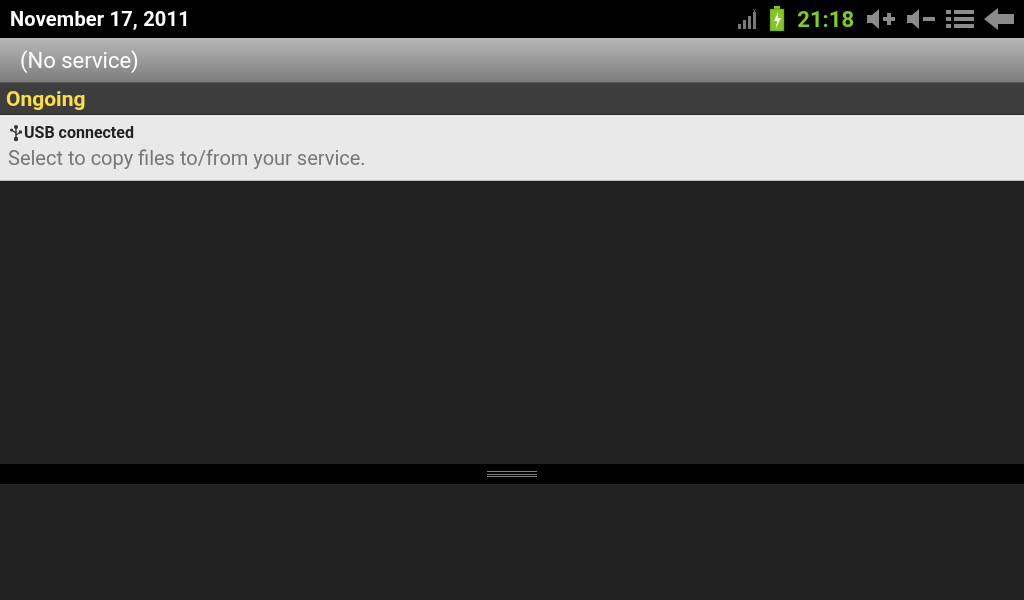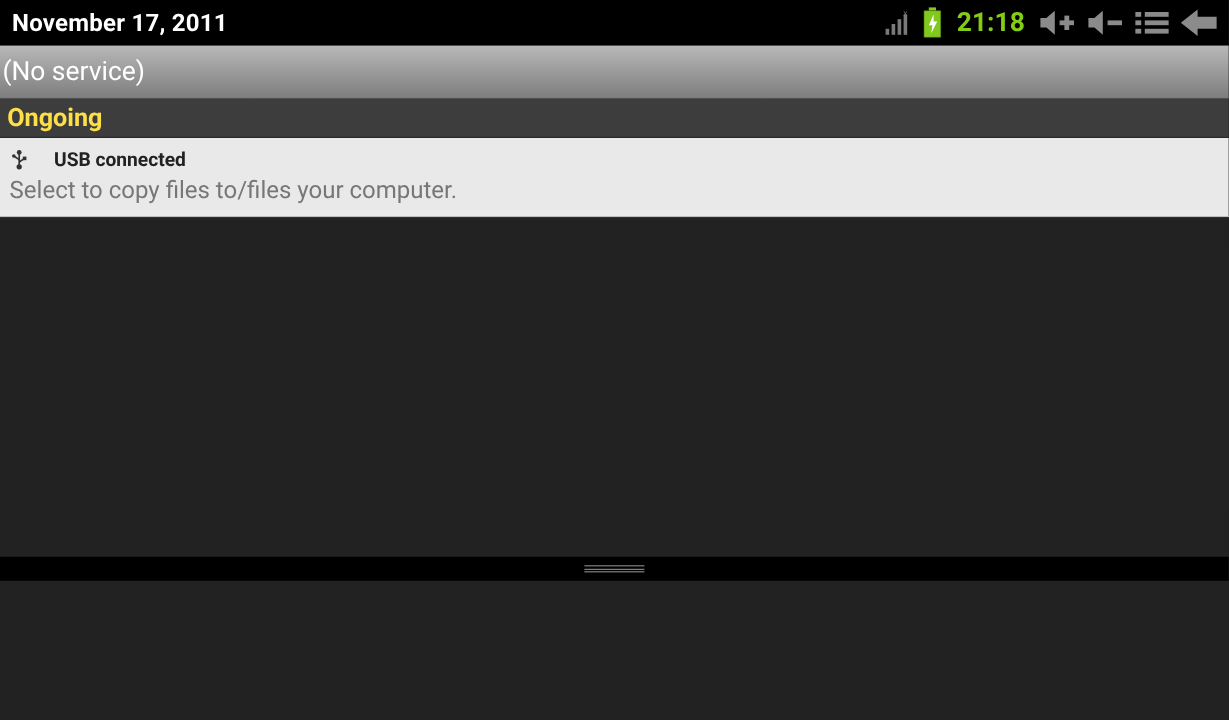--- a/index.html
+++ b/index.html
@@ -39,21 +39,21 @@
       font-size: 22px;
       font-weight: bold;
       color: #84cc16;
       margin: 0 2px;
     }
     .service-banner {
       height: 45px;
       background: linear-gradient(180deg, #b8b8b8 0%, #7d7d7d 100%);
       display: flex;
       align-items: center;
-      padding-left: 2px;
+      padding-left: 20px;
       font-size: 22px;
       color: #ffffff;
       border-bottom: 1px solid #555;
     }
     .section-header {
       height: 32px;
       background: #3d3d3d;
       display: flex;
       align-items: center;
       padding-left: 6px;
@@ -63,21 +63,21 @@
       border-bottom: 1px solid #2a2a2a;
     }
     .notification {
       background: #e9e9e9;
       padding: 8px 8px 10px 8px;
       border-bottom: 1px solid #bcbcbc;
     }
     .notif-top {
       display: flex;
       align-items: center;
-      gap: 21px;
+      gap: 0;
       margin-bottom: 4px;
     }
     .notif-title {
       font-size: 16px;
       font-weight: bold;
       color: #222222;
     }
     .notif-sub {
       font-size: 20px;
       color: #777777;
@@ -193,21 +193,21 @@
             <circle cx="8" cy="15" r="2.2"></circle>
             <path d="M8 9 L3.5 6" stroke="#333333" stroke-width="1.4" fill="none"></path>
             <circle cx="3.5" cy="6" r="1.5"></circle>
             <path d="M8 11 L12.5 8" stroke="#333333" stroke-width="1.4" fill="none"></path>
             <rect x="11" y="6.5" width="3" height="3"></rect>
           </g>
         </svg>
       </span>
       <span class="notif-title">USB connected</span>
     </div>
-    <div class="notif-sub">Select to copy files to/files your computer.</div>
+    <div class="notif-sub">Select to copy files to/from your service.</div>
   </div>
 
   <div class="content-area"></div>
 
   <div class="bottom-bar">
     <div class="drag-handle">
       <div class="line"></div>
       <div class="line"></div>
       <div class="line"></div>
     </div>

